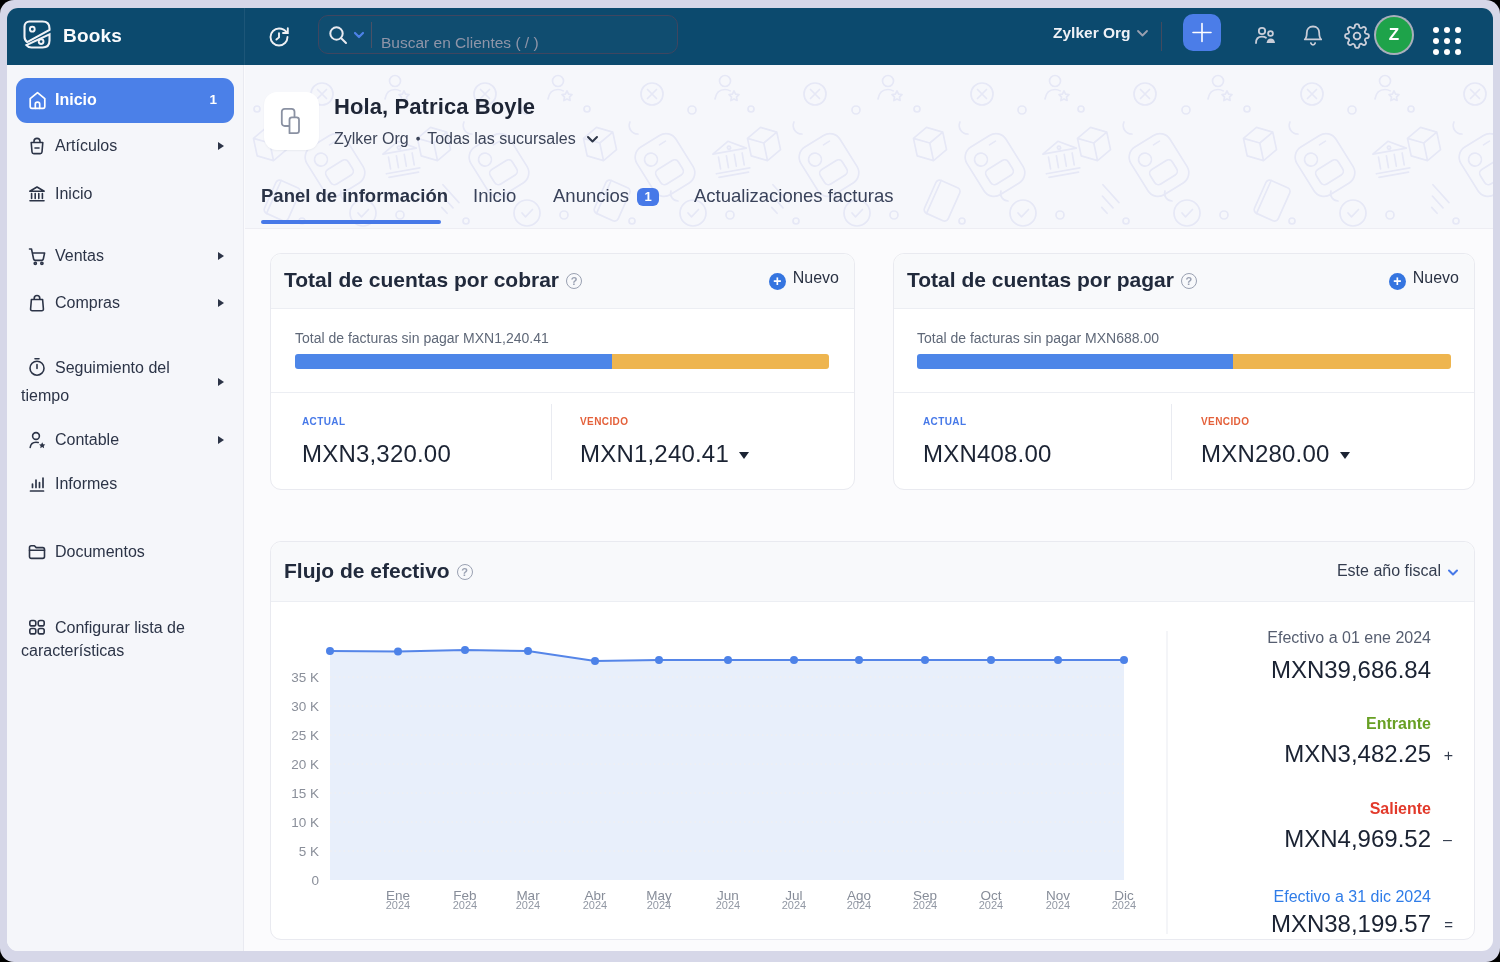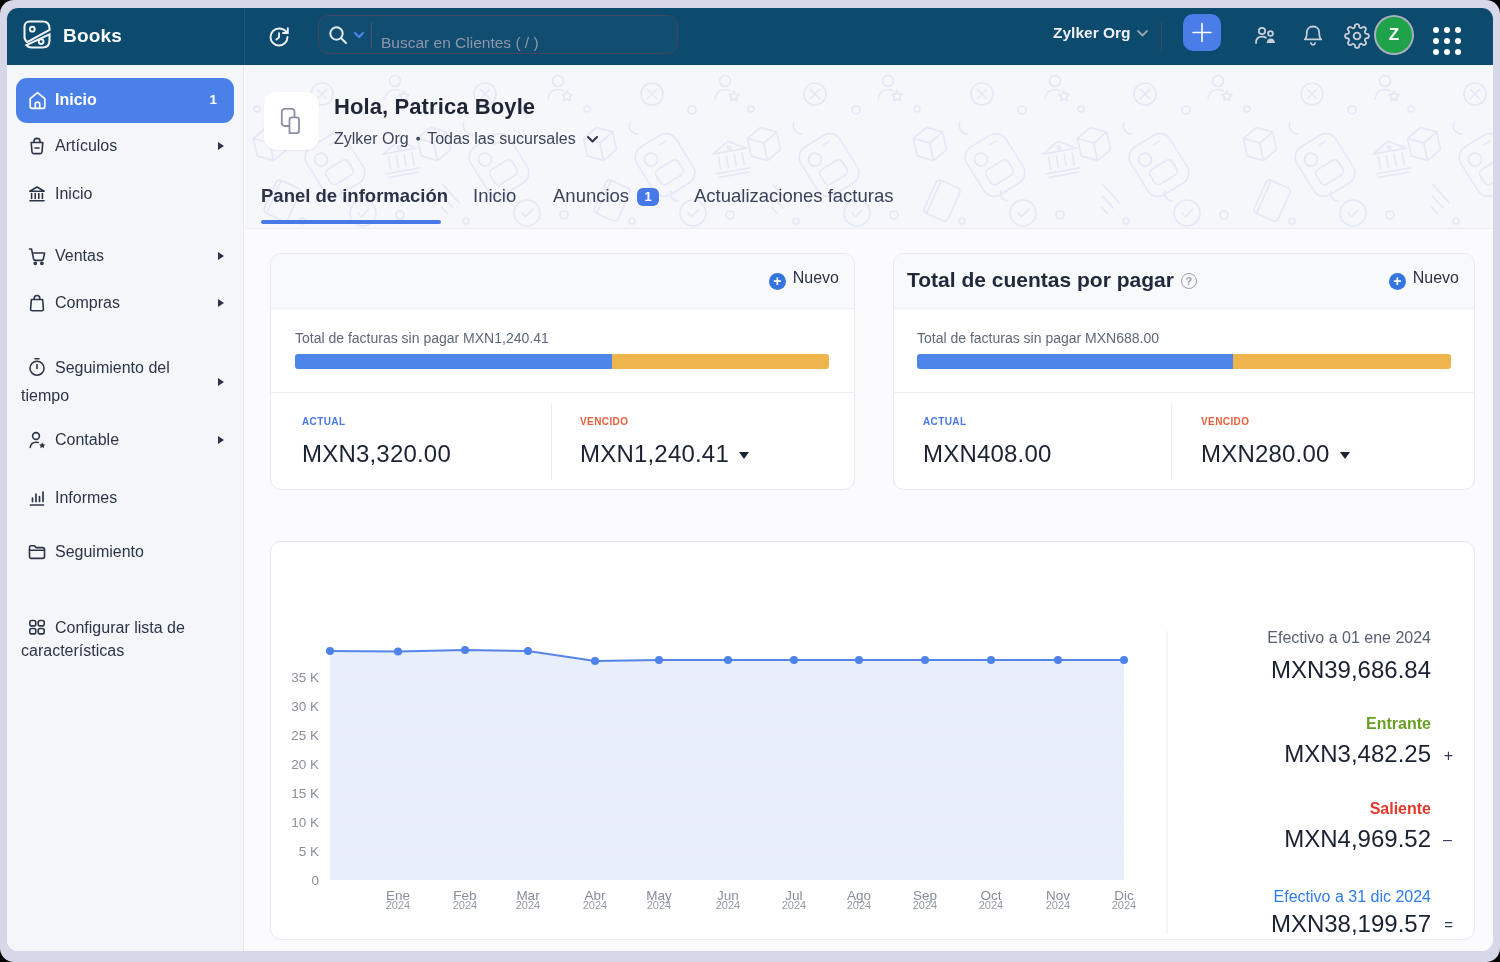--- a/index.html
+++ b/index.html
@@ -131,33 +131,33 @@
     </div>
     <div class="nav-item" style="top:360px;">
       <svg class="ic" viewBox="0 0 20 20" fill="none" stroke="#2c3447" stroke-width="1.6" stroke-linecap="round" stroke-linejoin="round">
         <circle cx="9" cy="6" r="3.4"></circle>
         <path d="M3.2 17.5 C3.6 13.9 5.8 12.2 9 12.2 C9.8 12.2 10.5 12.3 11.2 12.5"></path>
         <path d="M15.2 12.2 L16.2 14.2 L18.3 14.5 L16.8 16 L17.1 18.2 L15.2 17.1 L13.3 18.2 L13.6 16 L12.1 14.5 L14.2 14.2 Z" fill="#2c3447" stroke="none"></path>
       </svg>
       <div class="lb">Contable</div>
           <div class="arr"></div>
     </div>
-    <div class="nav-item" style="top:418px;">
+    <div class="nav-item" style="top:404px;">
       <svg class="ic" viewBox="0 0 20 20" fill="none" stroke="#2c3447" stroke-width="1.7" stroke-linecap="round" stroke-linejoin="round">
         <path d="M3.5 17 H16.5"></path>
         <path d="M5.5 13.5 V10 M9 13.5 V6 M12.5 13.5 V8.5 M16 13.5 V4"></path>
       </svg>
       <div class="lb">Informes</div>
     </div>
     <div class="nav-item" style="top:472px;">
       <svg class="ic" viewBox="0 0 20 20" fill="none" stroke="#2c3447" stroke-width="1.6" stroke-linecap="round" stroke-linejoin="round">
         <path d="M2.5 5.5 C2.5 4.4 3.2 3.7 4.3 3.7 H7.4 L9.2 5.6 H15.7 C16.8 5.6 17.5 6.3 17.5 7.4 V14.6 C17.5 15.7 16.8 16.4 15.7 16.4 H4.3 C3.2 16.4 2.5 15.7 2.5 14.6 Z"></path>
         <path d="M2.5 8.2 H17.5"></path>
       </svg>
-      <div class="lb">Seguimiento</div>
+      <div class="lb">Documentos</div>
     </div>
     <div class="nav-item" style="top:547px; height:60px;">
       <svg class="ic" style="top:5px; transform:none;" viewBox="0 0 20 20" fill="none" stroke="#2c3447" stroke-width="1.6" stroke-linecap="round" stroke-linejoin="round">
         <rect x="2.8" y="3.5" width="6" height="5.4" rx="2"></rect>
         <rect x="11.2" y="3.5" width="6" height="5.4" rx="2"></rect>
         <rect x="2.8" y="11.5" width="6" height="5.4" rx="2"></rect>
         <rect x="11.2" y="11.5" width="6" height="5.4" rx="2"></rect>
       </svg>
       <div class="lb" style="top:7px; transform:none;">Configurar lista de</div>
       <div class="lb" style="left:14px; top:30px; transform:none;">características</div>
@@ -271,20 +271,21 @@
         <div class="tab" style="left:228px;">Inicio</div>
         <div class="tab" style="left:308px;">Anuncios<span class="abadge">1</span></div>
         <div class="tab" style="left:449px;">Actualizaciones facturas</div>
         <div class="tab-underline" style="width:180px;"></div>
       </div>
     </div>
     <div class="content" id="content">
 
       <div class="card" style="left:25px; top:23px; width:585px; height:237px;">
         <div class="card-h">
+          <div class="t">Total de cuentas por cobrar<span class="qm">?</span></div>
           <div class="nuevo"><span class="pluscirc">+</span>Nuevo</div>
         </div>
         <div class="facts">Total de facturas sin pagar MXN1,240.41</div>
         <div class="pbar" style="left:24px; width:534px;">
           <div class="b" style="width:317px;"></div>
           <div class="y" style="left:317px; width:217px;"></div>
         </div>
         <div class="hr2"></div>
         <div class="vdiv" style="left:280px;"></div>
         <div class="klabel" style="left:31px; color:#4779e8;">ACTUAL</div>
@@ -305,20 +306,26 @@
         </div>
         <div class="hr2"></div>
         <div class="vdiv" style="left:277px;"></div>
         <div class="klabel" style="left:29px; color:#4779e8;">ACTUAL</div>
         <div class="kvalue" style="left:29px;">MXN408.00</div>
         <div class="klabel" style="left:307px; color:#e4603a;">VENCIDO</div>
         <div class="kvalue" style="left:307px;">MXN280.00<span class="caret-dn"></span></div>
       </div>
 
       <div class="card" style="left:25px; top:311px; width:1205px; height:399px;">
+        <div class="card-h" style="height:60px;">
+          <div class="t" style="top:17px; left:13px;">Flujo de efectivo<span class="qm">?</span></div>
+          <div class="cfh-right">Este año fiscal<svg width="12" height="8" viewBox="0 0 12 8" fill="none" stroke="#4779e8" stroke-width="2" stroke-linecap="round" stroke-linejoin="round">
+                  <path d="M2 1.5 L6 5.5 L10 1.5"></path>
+                </svg></div>
+        </div>
         <svg style="position:absolute; left:0; top:60px;" width="1205" height="344" viewBox="0 0 1205 344">
 
           <path d="M59 49 L127 49.5 L194 48 L257 49 L324 59 L388 58 L457 58 L523 58 L588 58 L654 58 L720 58 L787 58 L853 58 L853 278 L59 278 Z" fill="#e8effb"></path>
           <g stroke="#f3efee" stroke-width="1" stroke-dasharray="1.5,3">
             <line x1="59" y1="75" x2="853" y2="75"></line>
                 <line x1="59" y1="104" x2="853" y2="104"></line>
                 <line x1="59" y1="133" x2="853" y2="133"></line>
                 <line x1="59" y1="162" x2="853" y2="162"></line>
                 <line x1="59" y1="191" x2="853" y2="191"></line>
                 <line x1="59" y1="220" x2="853" y2="220"></line>

